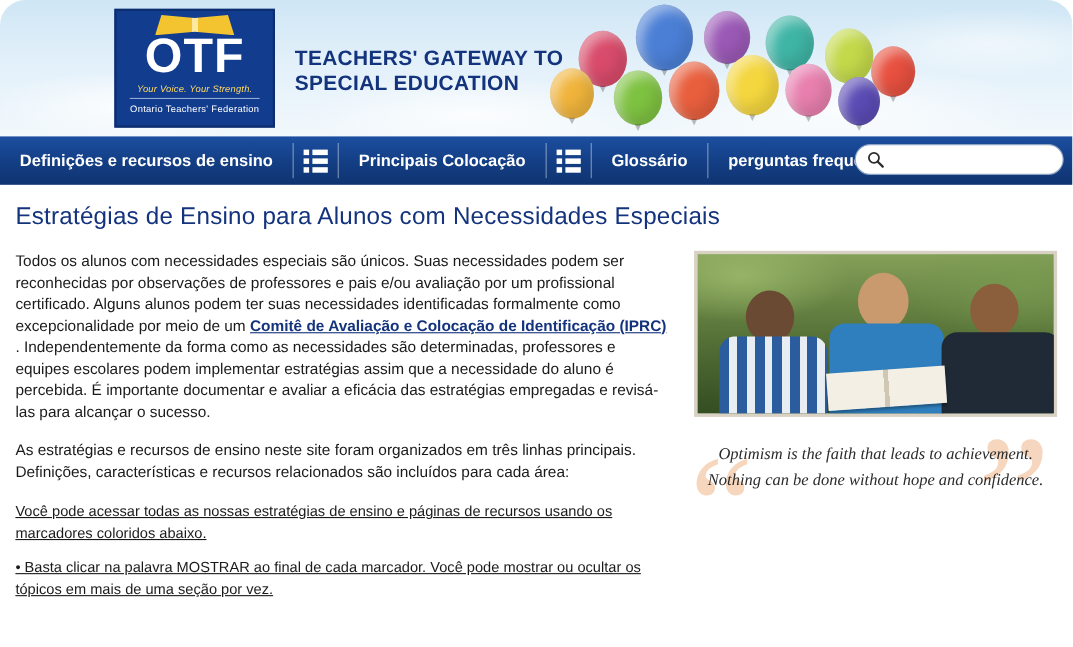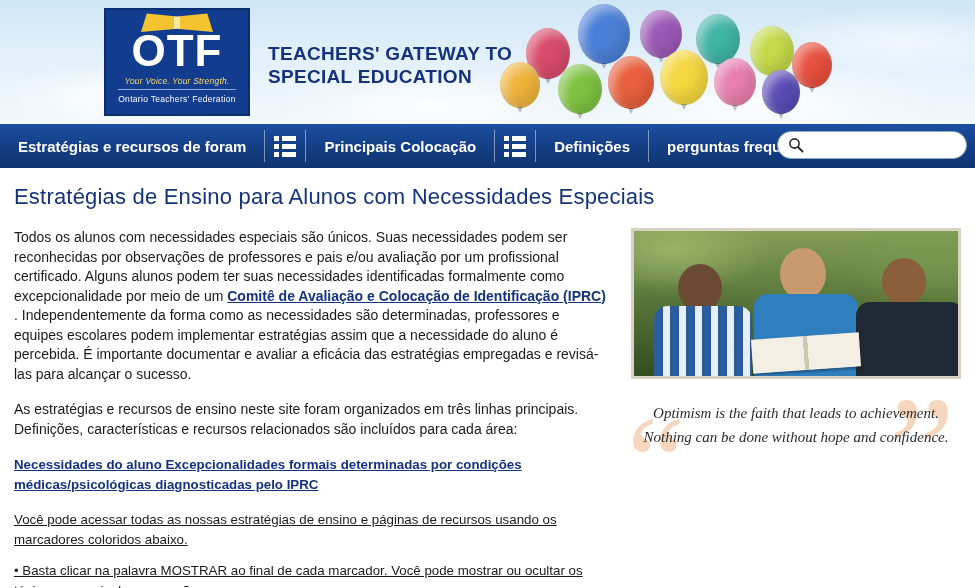--- a/index.html
+++ b/index.html
@@ -10,20 +10,21 @@
     overflow: hidden;
     background: #ffffff;
     font-family: "Liberation Sans", sans-serif;
   }
 
   #page {
     position: relative;
     width: 975px;
     height: 588px;
     overflow: hidden;
+    border-radius: 23px;
   }
 
   
   .banner {
     position: relative;
     width: 975px;
     height: 124px;
     background: linear-gradient(to bottom, #cfe6f5 0%, #e2f0fa 45%, #f2f8fc 100%);
     overflow: hidden;
   }
@@ -366,21 +367,21 @@
       <div class="balloon" style="left:196px; top:24px; width:44px; height:50px; background:#3fb5a6;"></div>
       <div class="balloon" style="left:214px; top:68px; width:42px; height:48px; background:#e87fae;"></div>
       <div class="balloon" style="left:250px; top:36px; width:44px; height:50px; background:#c3d94a;"></div>
       <div class="balloon" style="left:262px; top:80px; width:38px; height:44px; background:#5b4bb5;"></div>
       <div class="balloon" style="left:292px; top:52px; width:40px; height:46px; background:#e8503f;"></div>
     </div>
   </div>
 
   <div class="navbar">
     <div class="nav-item">
-      <span>Estratégias e recursos de foram</span>
+      <span>Definições e recursos de ensino</span>
     </div>
     <div class="nav-sep"></div>
     <div class="nav-dots">
       <div class="dots-grid">
         <span class="dot-sq"></span>
           <span class="dot-bar"></span>
         <span class="dot-sq"></span>
           <span class="dot-bar"></span>
         <span class="dot-sq"></span>
           <span class="dot-bar"></span>
@@ -396,21 +397,21 @@
         <span class="dot-sq"></span>
           <span class="dot-bar"></span>
         <span class="dot-sq"></span>
           <span class="dot-bar"></span>
         <span class="dot-sq"></span>
           <span class="dot-bar"></span>
       </div>
     </div>
     <div class="nav-sep"></div>
     <div class="nav-item">
-      <span>Definições</span>
+      <span>Glossário</span>
     </div>
     <div class="nav-sep"></div>
     <div class="nav-item">
       <span>perguntas frequentes</span>
     </div>
 
     <div class="search-wrap">
       <svg class="search-icon" viewBox="0 0 16 16">
         <circle cx="6.5" cy="6.5" r="4.6" fill="none" stroke="#2b2b2b" stroke-width="1.6"></circle>
         <line x1="10" y1="10" x2="14.5" y2="14.5" stroke="#2b2b2b" stroke-width="2" stroke-linecap="round"></line>
@@ -424,21 +425,20 @@
 
     <div class="cols">
 
       <div class="col-left">
         <p class="para">
           <span>Todos os alunos com necessidades especiais são únicos. Suas necessidades podem ser reconhecidas por observações de professores e pais e/ou avaliação por um profissional certificado. Alguns alunos podem ter suas necessidades identificadas formalmente como excepcionalidade por meio de um </span><a class="link">Comitê de Avaliação e Colocação de Identificação (IPRC)</a><span> . Independentemente da forma como as necessidades são determinadas, professores e equipes escolares podem implementar estratégias assim que a necessidade do aluno é percebida. É importante documentar e avaliar a eficácia das estratégias empregadas e revisá-las para alcançar o sucesso.</span>
         </p>
 
         <p class="para">As estratégias e recursos de ensino neste site foram organizados em três linhas principais. Definições, características e recursos relacionados são incluídos para cada área:</p>
 
-        <a class="block-link">Necessidades do aluno Excepcionalidades formais determinadas por condições médicas/psicológicas diagnosticadas pelo IPRC</a>
 
         <p class="note">Você pode acessar todas as nossas estratégias de ensino e páginas de recursos usando os marcadores coloridos abaixo.</p>
         <p class="note">• Basta clicar na palavra MOSTRAR ao final de cada marcador. Você pode mostrar ou ocultar os tópicos em mais de uma seção por vez.</p>
       </div>
 
       <div class="col-right">
         <div class="photo">
           <div class="grass"></div>
 
           <div class="kid" style="left:14px; width:110px; height:118px;">

